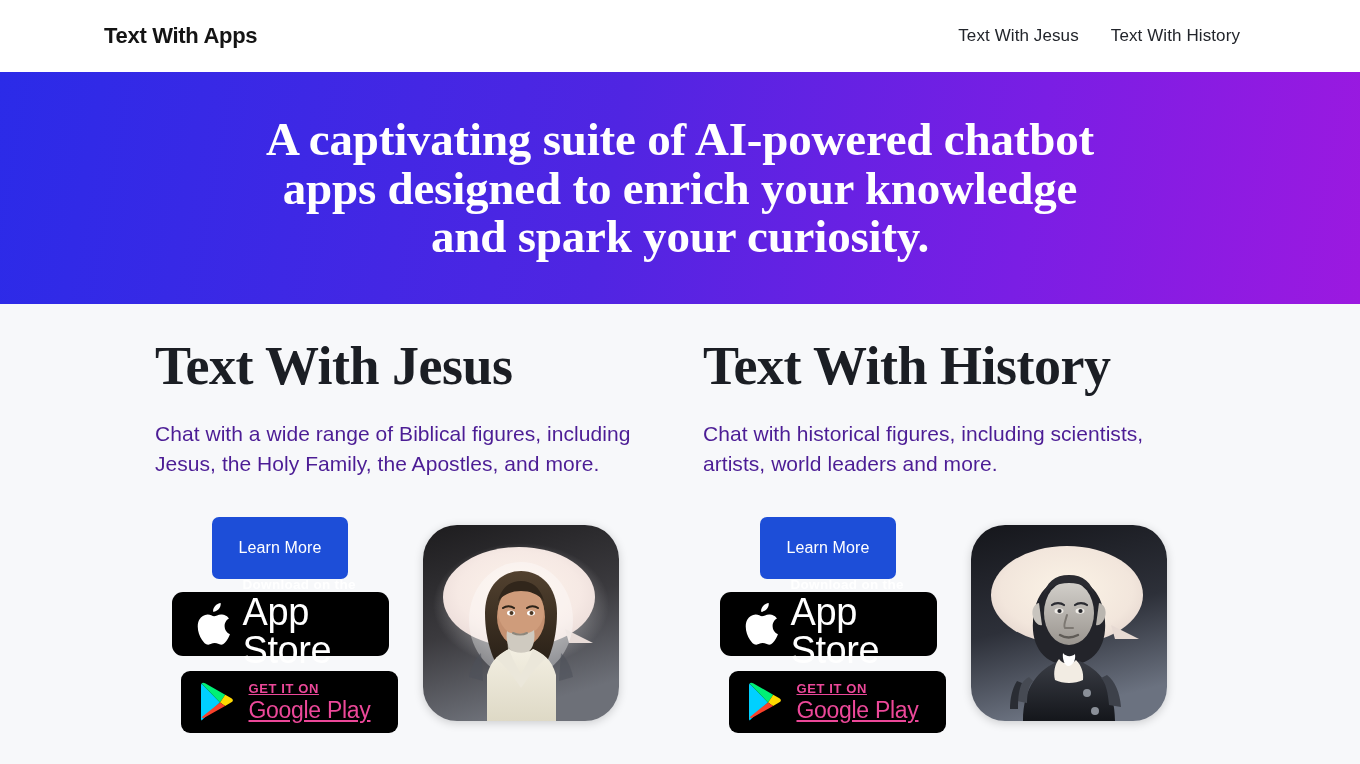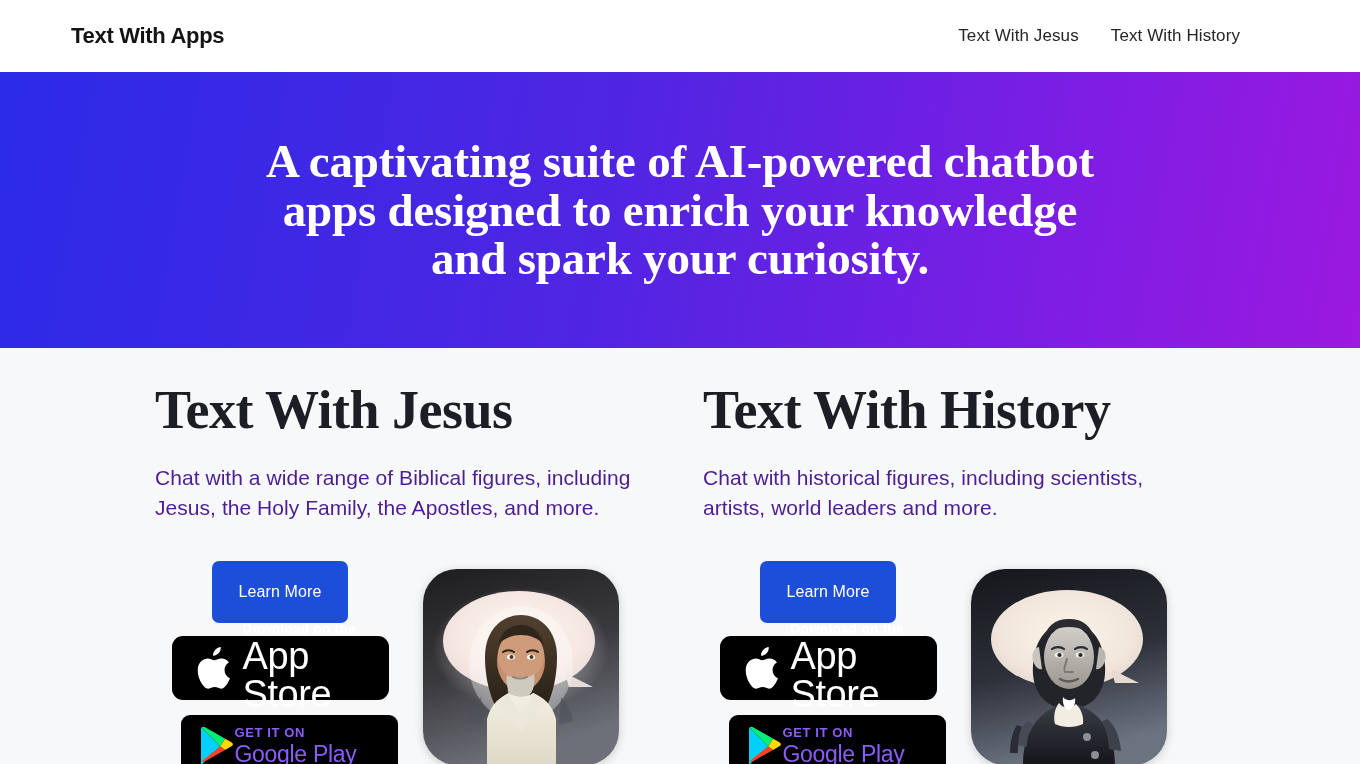--- a/index.html
+++ b/index.html
@@ -15,21 +15,21 @@
     background: #f7f8fa;
     color: #1f2228;
   }
 
   
   .navbar {
     height: 72px;
     background: #ffffff;
     display: flex;
     align-items: center;
-    padding: 0 120px 0 71px;
+    padding: 0 120px 0 104px;
     position: relative;
   }
 
   .brand {
     font-size: 22px;
     font-weight: bold;
     letter-spacing: -0.3px;
     color: #141414;
     white-space: nowrap;
   }
@@ -44,21 +44,21 @@
   .nav-link {
     font-size: 17px;
     color: #22252b;
     text-decoration: none;
     white-space: nowrap;
     letter-spacing: 0.1px;
   }
 
   
   .hero {
-    height: 276px;
+    height: 232px;
     background: linear-gradient(100deg, #2b2be8 0%, #5025e2 45%, #7a1ee4 75%, #9c19e0 100%);
     display: flex;
     align-items: center;
     justify-content: center;
   }
 
   .hero-title {
     font-family: "Liberation Serif", "DejaVu Serif", serif;
     font-weight: bold;
     color: #ffffff;
@@ -169,22 +169,24 @@
     height: 62px;
     background: #000000;
     border-radius: 9px;
     display: flex;
     align-items: center;
     padding-left: 18px;
     cursor: pointer;
   }
   .play-logo { width: 36px; height: 40px; flex: 0 0 36px; }
   .googleplay-text {
-    color: #8b5cf6;
+    margin-left: 14px;
+    color: #ec4899;
     line-height: 1;
+    text-decoration: underline;
   }
   .googleplay-text .small {
     font-size: 13px;
     letter-spacing: 0.6px;
     display: block;
     font-weight: bold;
   }
   .googleplay-text .big {
     font-size: 23px;
     letter-spacing: -0.3px;

